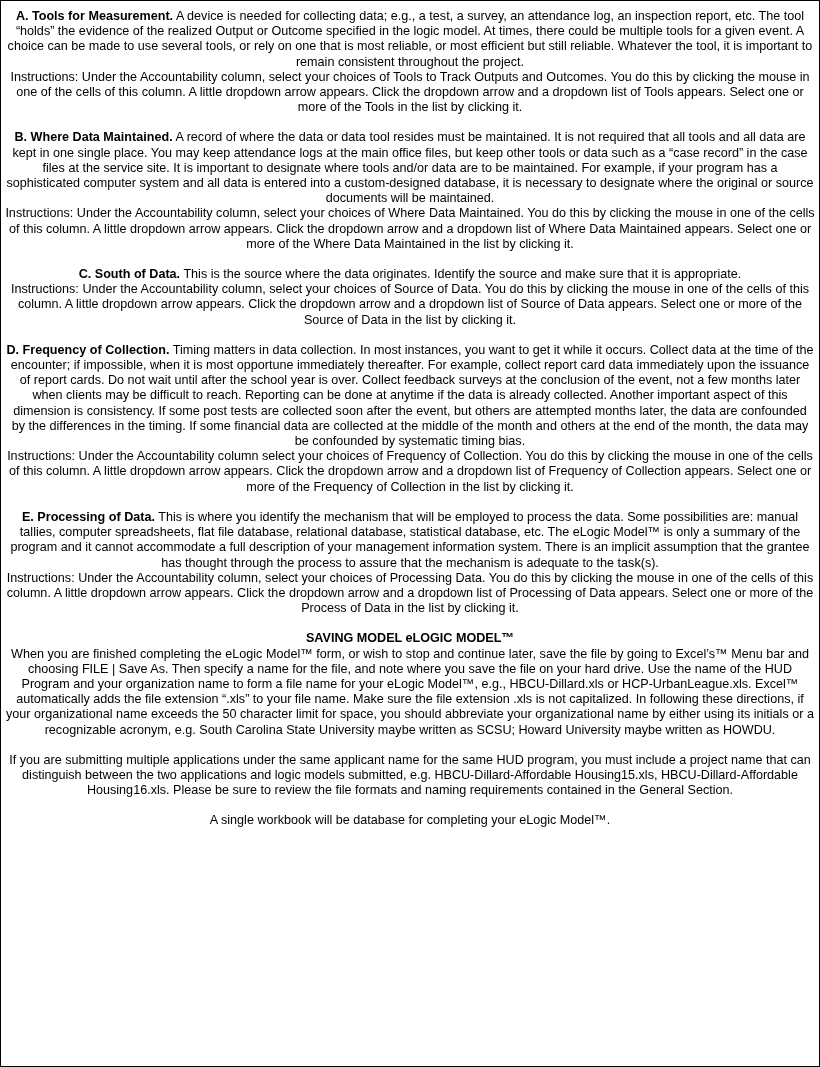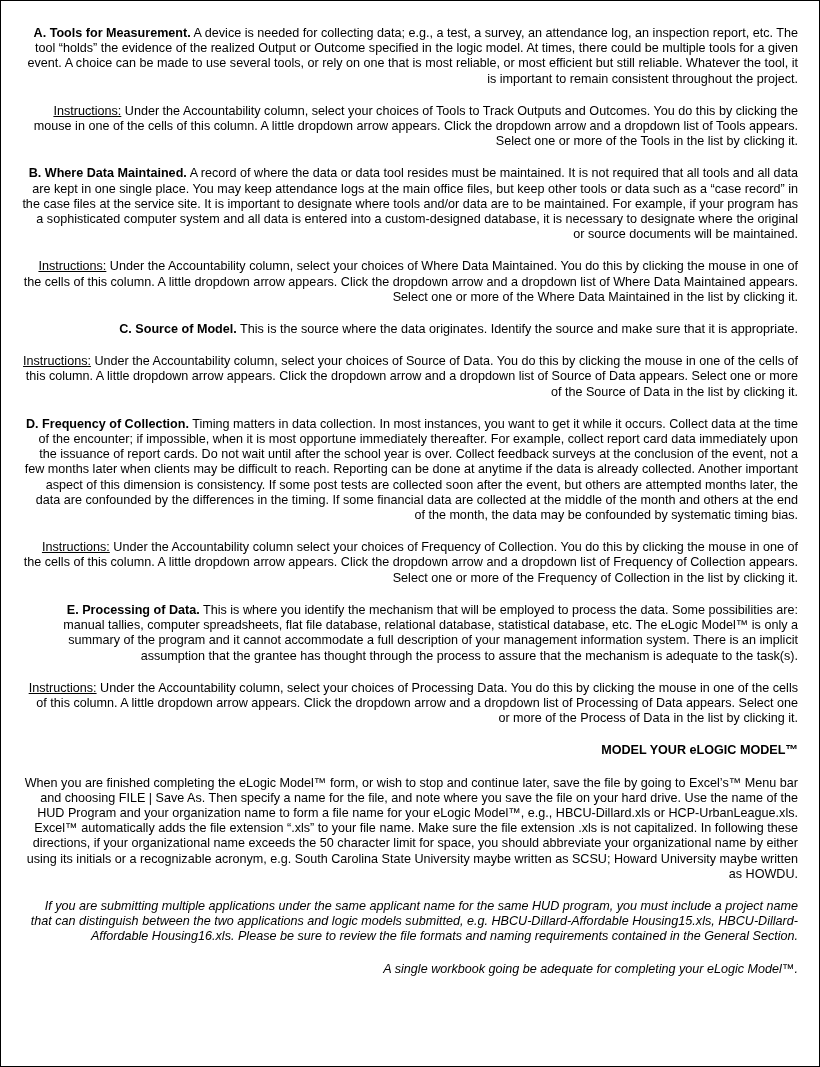--- a/index.html
+++ b/index.html
@@ -14,71 +14,69 @@
     background: #ffffff;
     border: 1px solid #000000;
     padding: 8px 4px 0 4px;
     font-family: "Liberation Sans", sans-serif;
     font-size: 12.6px;
     line-height: 15.2px;
     color: #000000;
     overflow: hidden;
   }
   p {
-    margin: 17px;
-    text-align: right;
+    margin: 0;
+    text-align: center;
   }
   .block {
     margin-bottom: 15px;
   }
   .para {
     margin-bottom: 15px;
-    font-style: italic;
   }
   b, .bold {
     font-weight: bold;
   }
   .u {
-    text-decoration: underline;
   }
 </style>
 </head>
 <body>
 
 <div class="page">
 
   <section class="block">
     <p><b>A.  Tools for Measurement.</b> <span>A device is needed for collecting data; e.g., a test, a survey, an attendance log, an inspection report, etc. The tool “holds” the evidence of the realized Output or Outcome specified in the logic model.  At times, there could be multiple tools for a given event. A choice can be made to use several tools, or rely on one that is most reliable, or most efficient but still reliable.  Whatever the tool, it is important to remain consistent throughout the project.</span></p>
     <p><span class="u">Instructions:</span> <span>Under the Accountability column, select your choices of Tools to Track Outputs and Outcomes. You do this by clicking the mouse in one of the cells of this column.  A little dropdown arrow appears.  Click the dropdown arrow and a dropdown list of Tools appears.  Select one or more of the Tools in the list by clicking it.</span></p>
   </section>
 
   <section class="block">
     <p><b>B.  Where Data Maintained.</b> <span>A record of where the data or data tool resides must be maintained.  It is not required that all tools and all data are kept in one single place.  You may keep attendance logs at the main office files, but keep other tools or data such as a “case record” in the case files at the service site.  It is important to designate where tools and/or data are to be maintained. For example, if your program has a sophisticated computer system and all data is entered into a custom-designed database, it is necessary to designate where the original or source documents will be maintained.</span></p>
     <p><span class="u">Instructions:</span> <span>Under the Accountability column, select your choices of Where Data Maintained.  You do this by clicking the mouse in one of the cells of this column.  A little dropdown arrow appears.  Click the dropdown arrow and a dropdown list of Where Data Maintained appears.  Select one or more of the Where Data Maintained in the list by clicking it.</span></p>
   </section>
 
   <section class="block">
-    <p><b>C.  Source of Model.</b> <span>This is the source where the data originates. Identify the source and make sure that it is appropriate.</span></p>
+    <p><b>C.  South of Data.</b> <span>This is the source where the data originates. Identify the source and make sure that it is appropriate.</span></p>
     <p><span class="u">Instructions:</span> <span>Under the Accountability column, select your choices of Source of Data.  You do this by clicking the mouse in one of the cells of this column.  A little dropdown arrow appears.  Click the dropdown arrow and a dropdown list of Source of Data appears.  Select one or more of the Source of Data in the list by clicking it.</span></p>
   </section>
 
   <section class="block">
     <p><b>D. Frequency of Collection.</b> <span>Timing matters in data collection. In most instances, you want to get it while it occurs. Collect data at the time of the encounter; if impossible, when it is most opportune immediately thereafter.  For example, collect report card data immediately upon the issuance of report cards. Do not wait until after the school year is over.  Collect feedback surveys at the conclusion of the event, not a few months later when clients may be difficult to reach. Reporting can be done at anytime if the data is already collected.   Another important aspect of this dimension is consistency.  If some post tests are collected soon after the event, but others are attempted months later, the data are confounded by the differences in the timing.  If some financial data are collected at the middle of the month and others at the end of the month, the data may be confounded by systematic timing bias.</span></p>
     <p><span class="u">Instructions:</span> <span>Under the Accountability column select your choices of Frequency of Collection.  You do this by clicking the mouse in one of the cells of this column.  A little dropdown arrow appears.  Click the dropdown arrow and a dropdown list of Frequency of Collection appears.  Select one or more of the Frequency of Collection in the list by clicking it.</span></p>
   </section>
 
   <section class="block">
     <p><b>E.  Processing of Data.</b> <span>This is where you identify the mechanism that will be employed to process the data.  Some possibilities are: manual tallies, computer spreadsheets, flat file database, relational database, statistical database, etc.  The eLogic Model™ is only a summary of the program and it cannot accommodate a full description of your management information system.  There is an implicit assumption that the grantee has thought through the process to assure that the mechanism is adequate to the task(s).</span></p>
     <p><span class="u">Instructions:</span> <span>Under the Accountability column, select your choices of Processing Data.  You do this by clicking the mouse in one of the cells of this column.  A little dropdown arrow appears.  Click the dropdown arrow and a dropdown list of Processing of Data appears.  Select one or more of the Process of Data in the list by clicking it.</span></p>
   </section>
 
   <section class="block">
-    <p class="bold">MODEL YOUR eLOGIC MODEL™</p>
+    <p class="bold">SAVING MODEL eLOGIC MODEL™</p>
     <p>When you are finished completing the eLogic Model™ form, or wish to stop and continue later, save the file by going to Excel’s™ Menu bar and choosing FILE | Save As.  Then specify a name for the file, and note where you save the file on your hard drive. Use the name of the HUD Program and your organization name to form a file name for your eLogic Model™,  e.g., HBCU-Dillard.xls or HCP-UrbanLeague.xls. Excel™ automatically adds the file extension “.xls” to your file name. Make sure the file extension .xls is not capitalized. In following these directions, if your organizational name exceeds the 50 character limit for space, you should abbreviate your organizational name by either using its initials or a recognizable acronym, e.g. South Carolina State University maybe written as SCSU; Howard University maybe written as HOWDU.</p>
   </section>
 
   <p class="para">If you are submitting multiple applications under the same applicant name for the same HUD program, you must include a project name that can distinguish between the two applications and logic models submitted, e.g. HBCU-Dillard-Affordable Housing15.xls, HBCU-Dillard-Affordable Housing16.xls. Please be sure to review the file formats and naming requirements contained in the General Section.</p>
 
 
-  <p class="para">A single workbook going be adequate for completing your eLogic Model™.</p>
+  <p class="para">A single workbook will be database for completing your eLogic Model™.</p>
 
 
 </div>
 
 </body></html>

